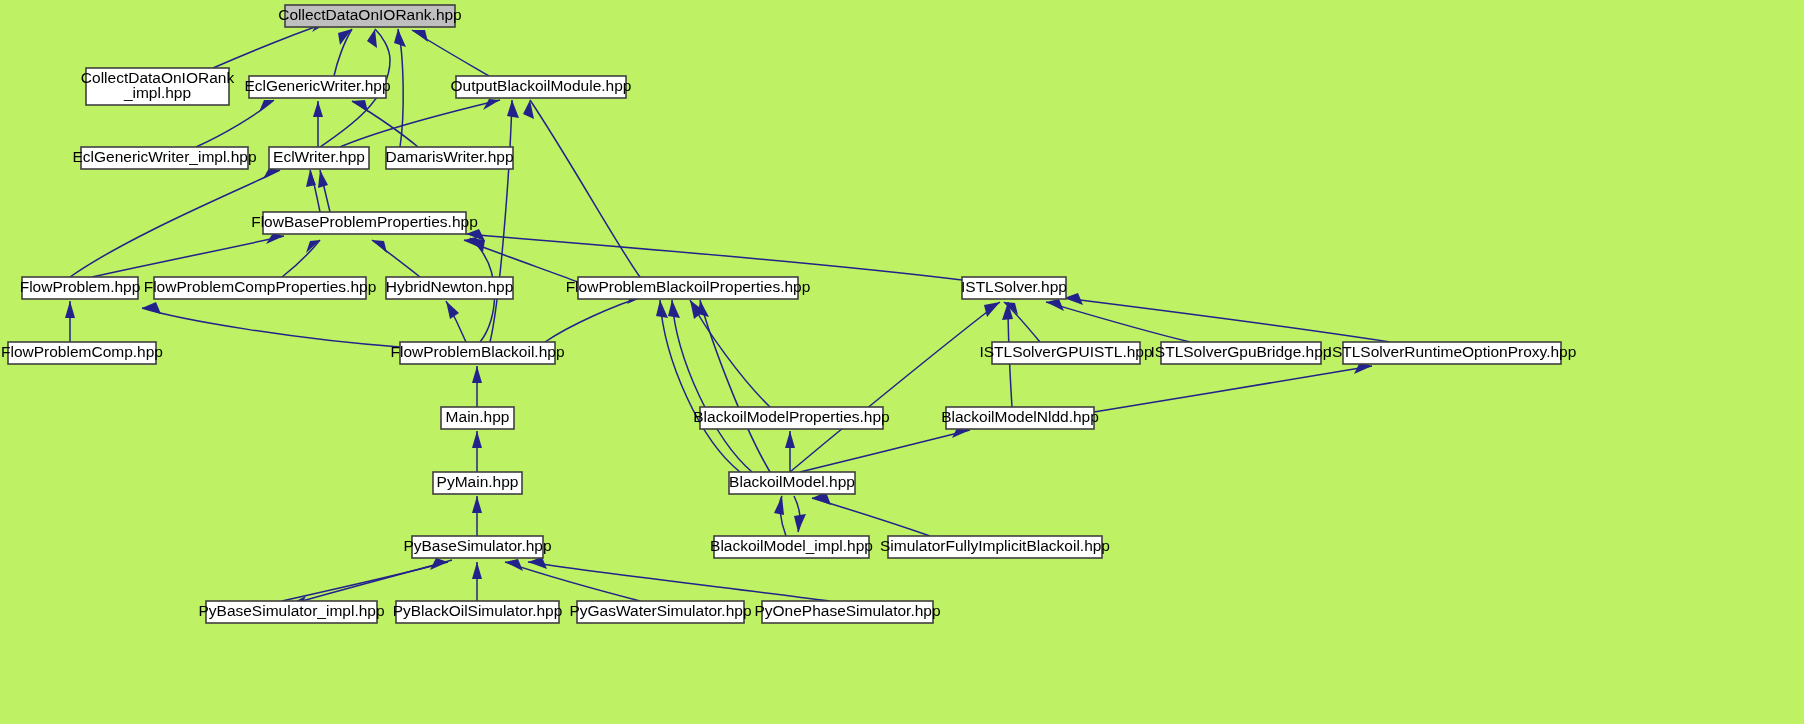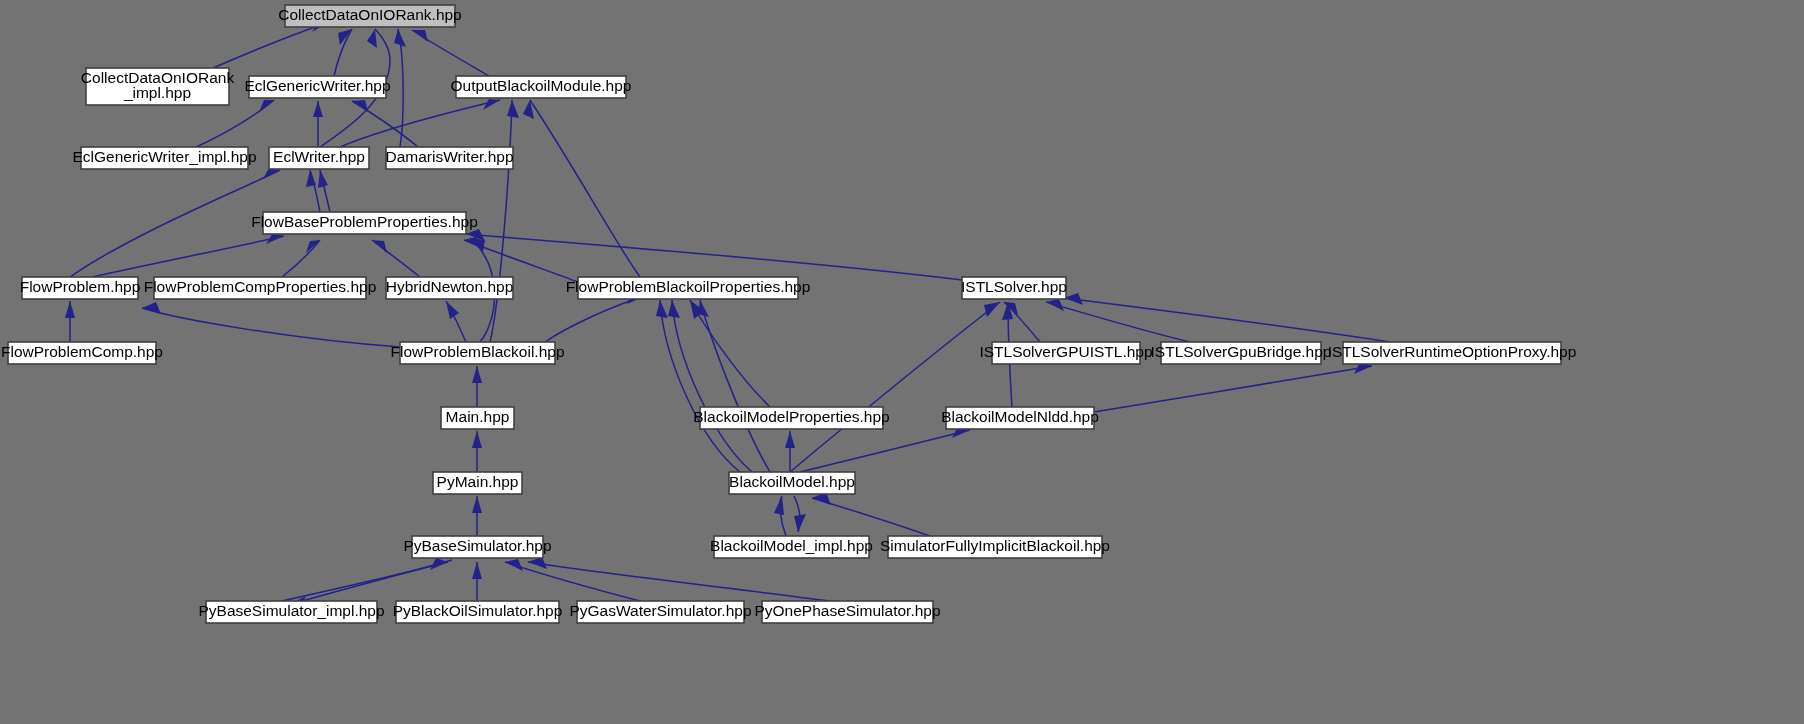--- a/index.html
+++ b/index.html
@@ -10,21 +10,21 @@
   body {
     width: 1804px;
     height: 724px;
     font-family: "Liberation Sans", sans-serif;
     overflow: hidden;
   }
   #graph-root {
     position: relative;
     width: 1804px;
     height: 724px;
-    background: #737373;
+    background: #bef264;
   }
   svg.graph-canvas {
     position: absolute;
     top: 0;
     left: 0;
     width: 1804px;
     height: 724px;
   }
   .node-box {
     fill: #ffffff;

